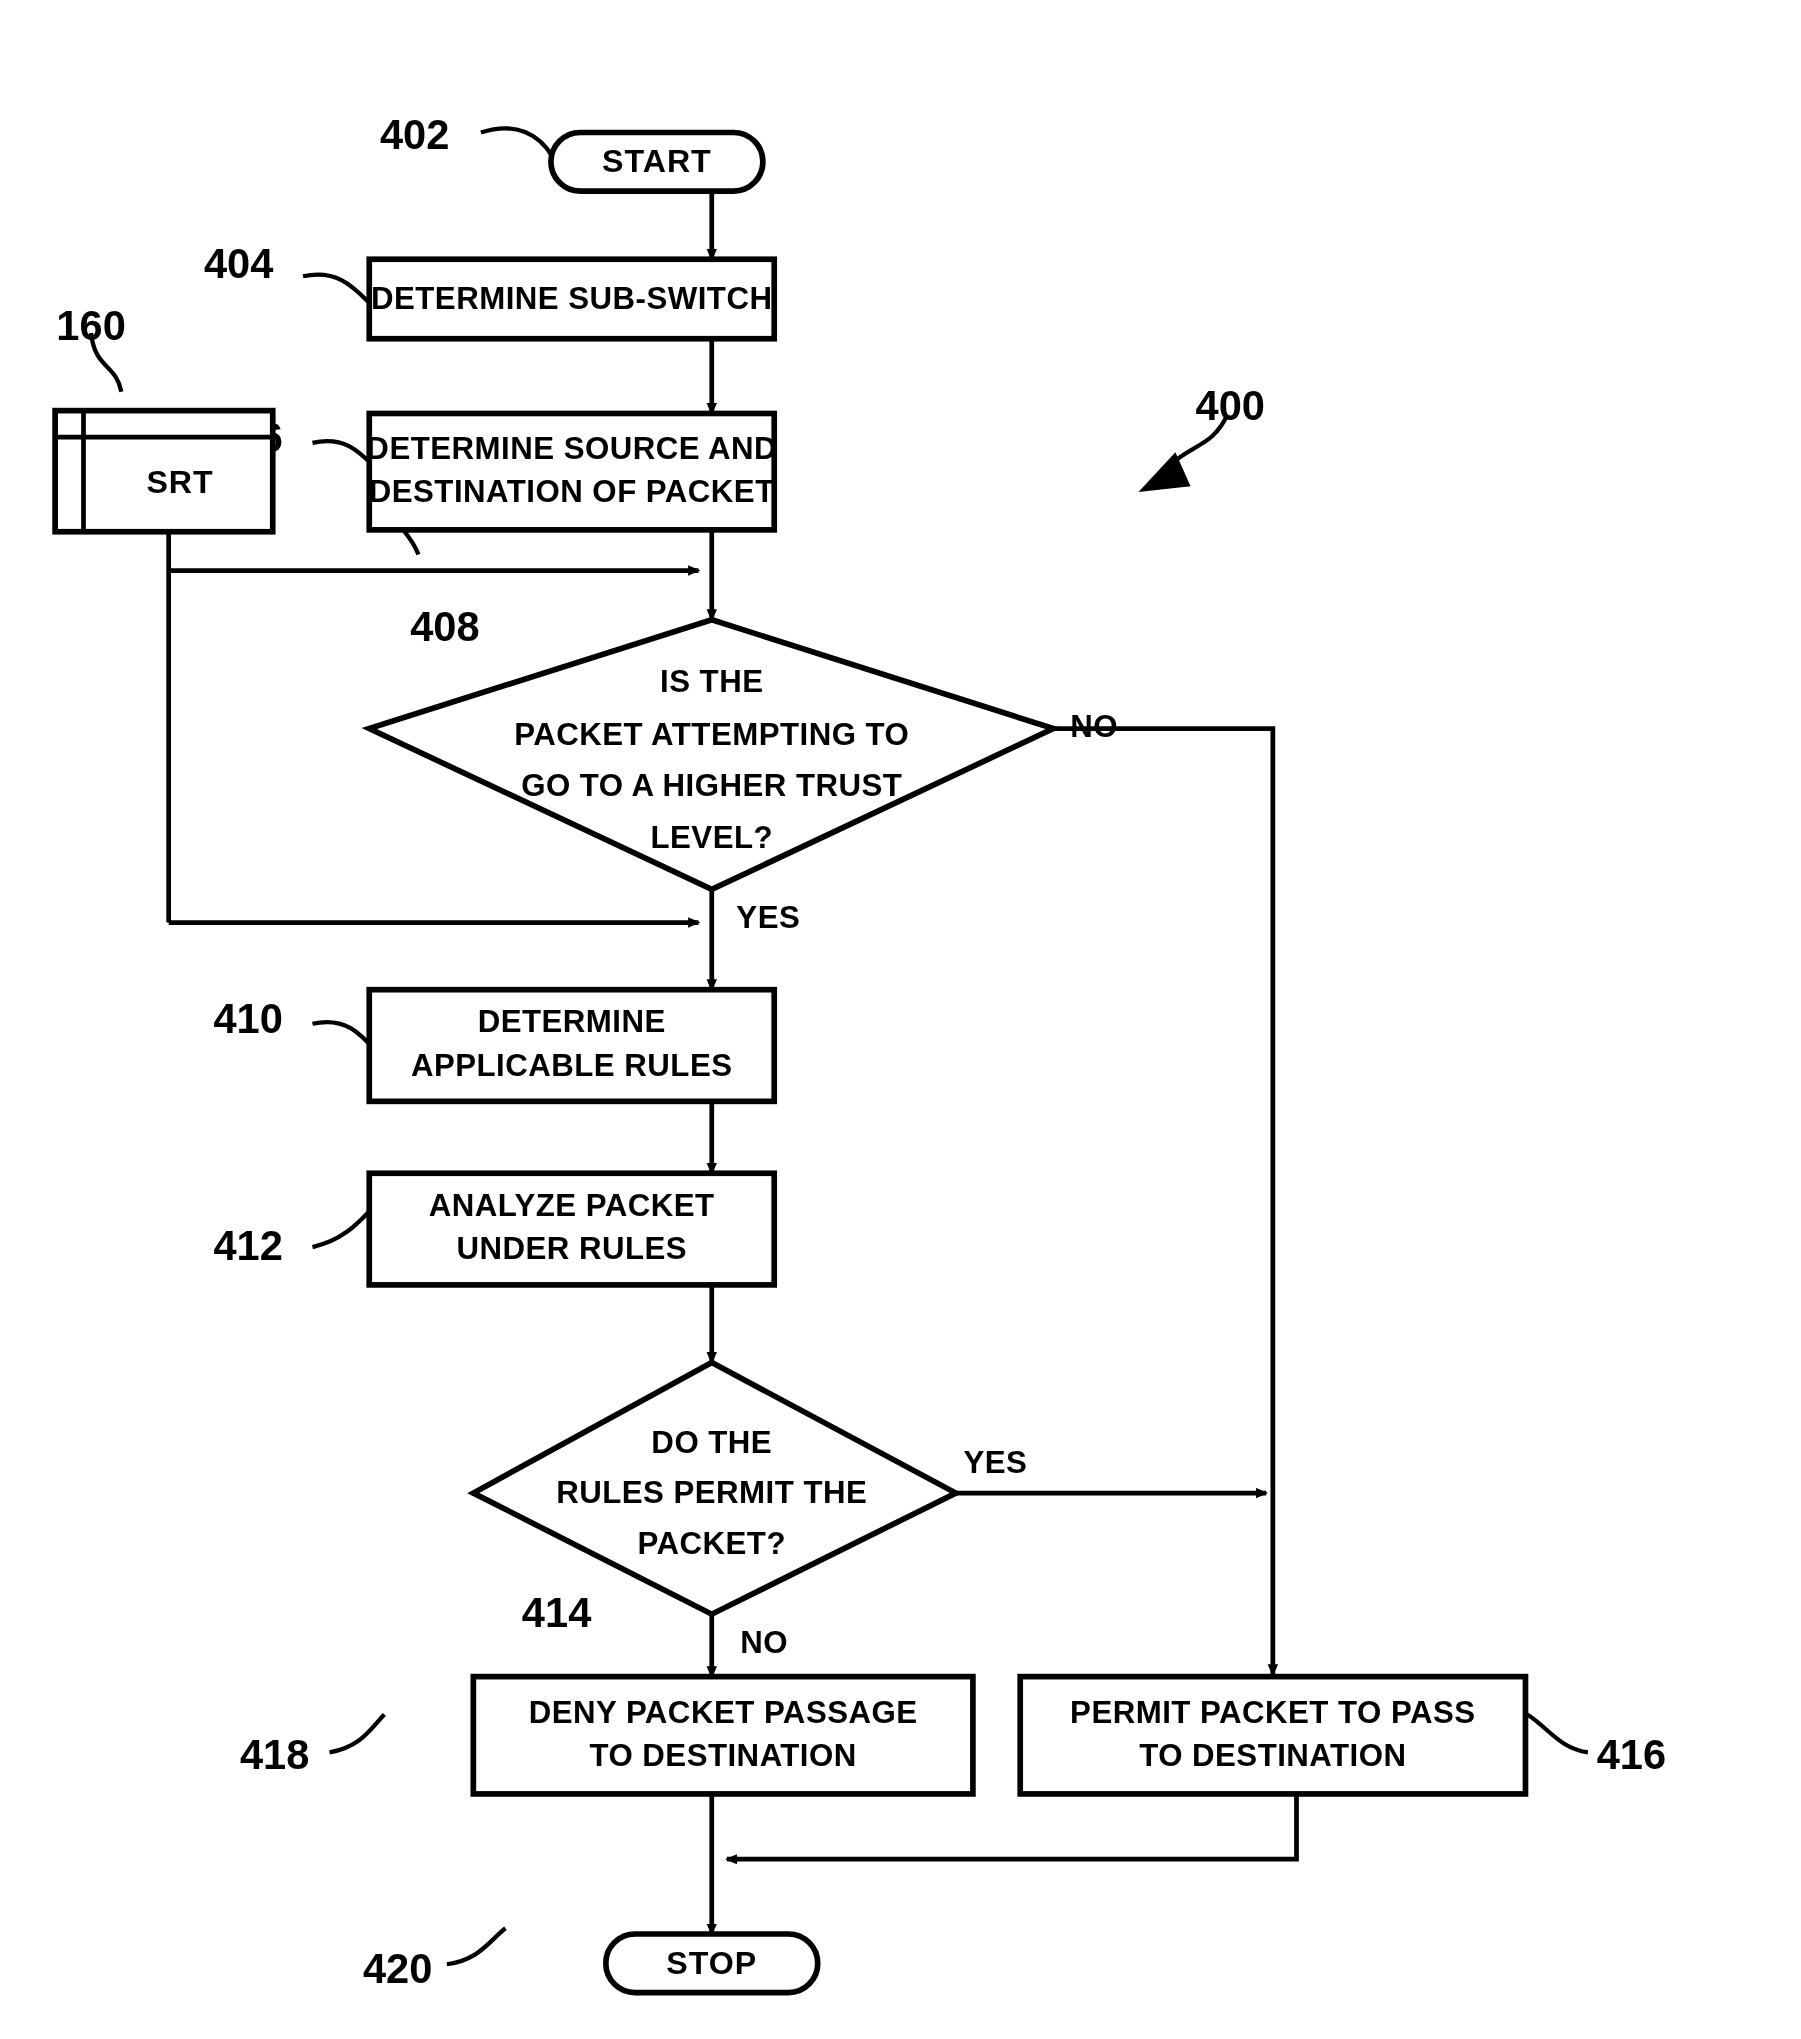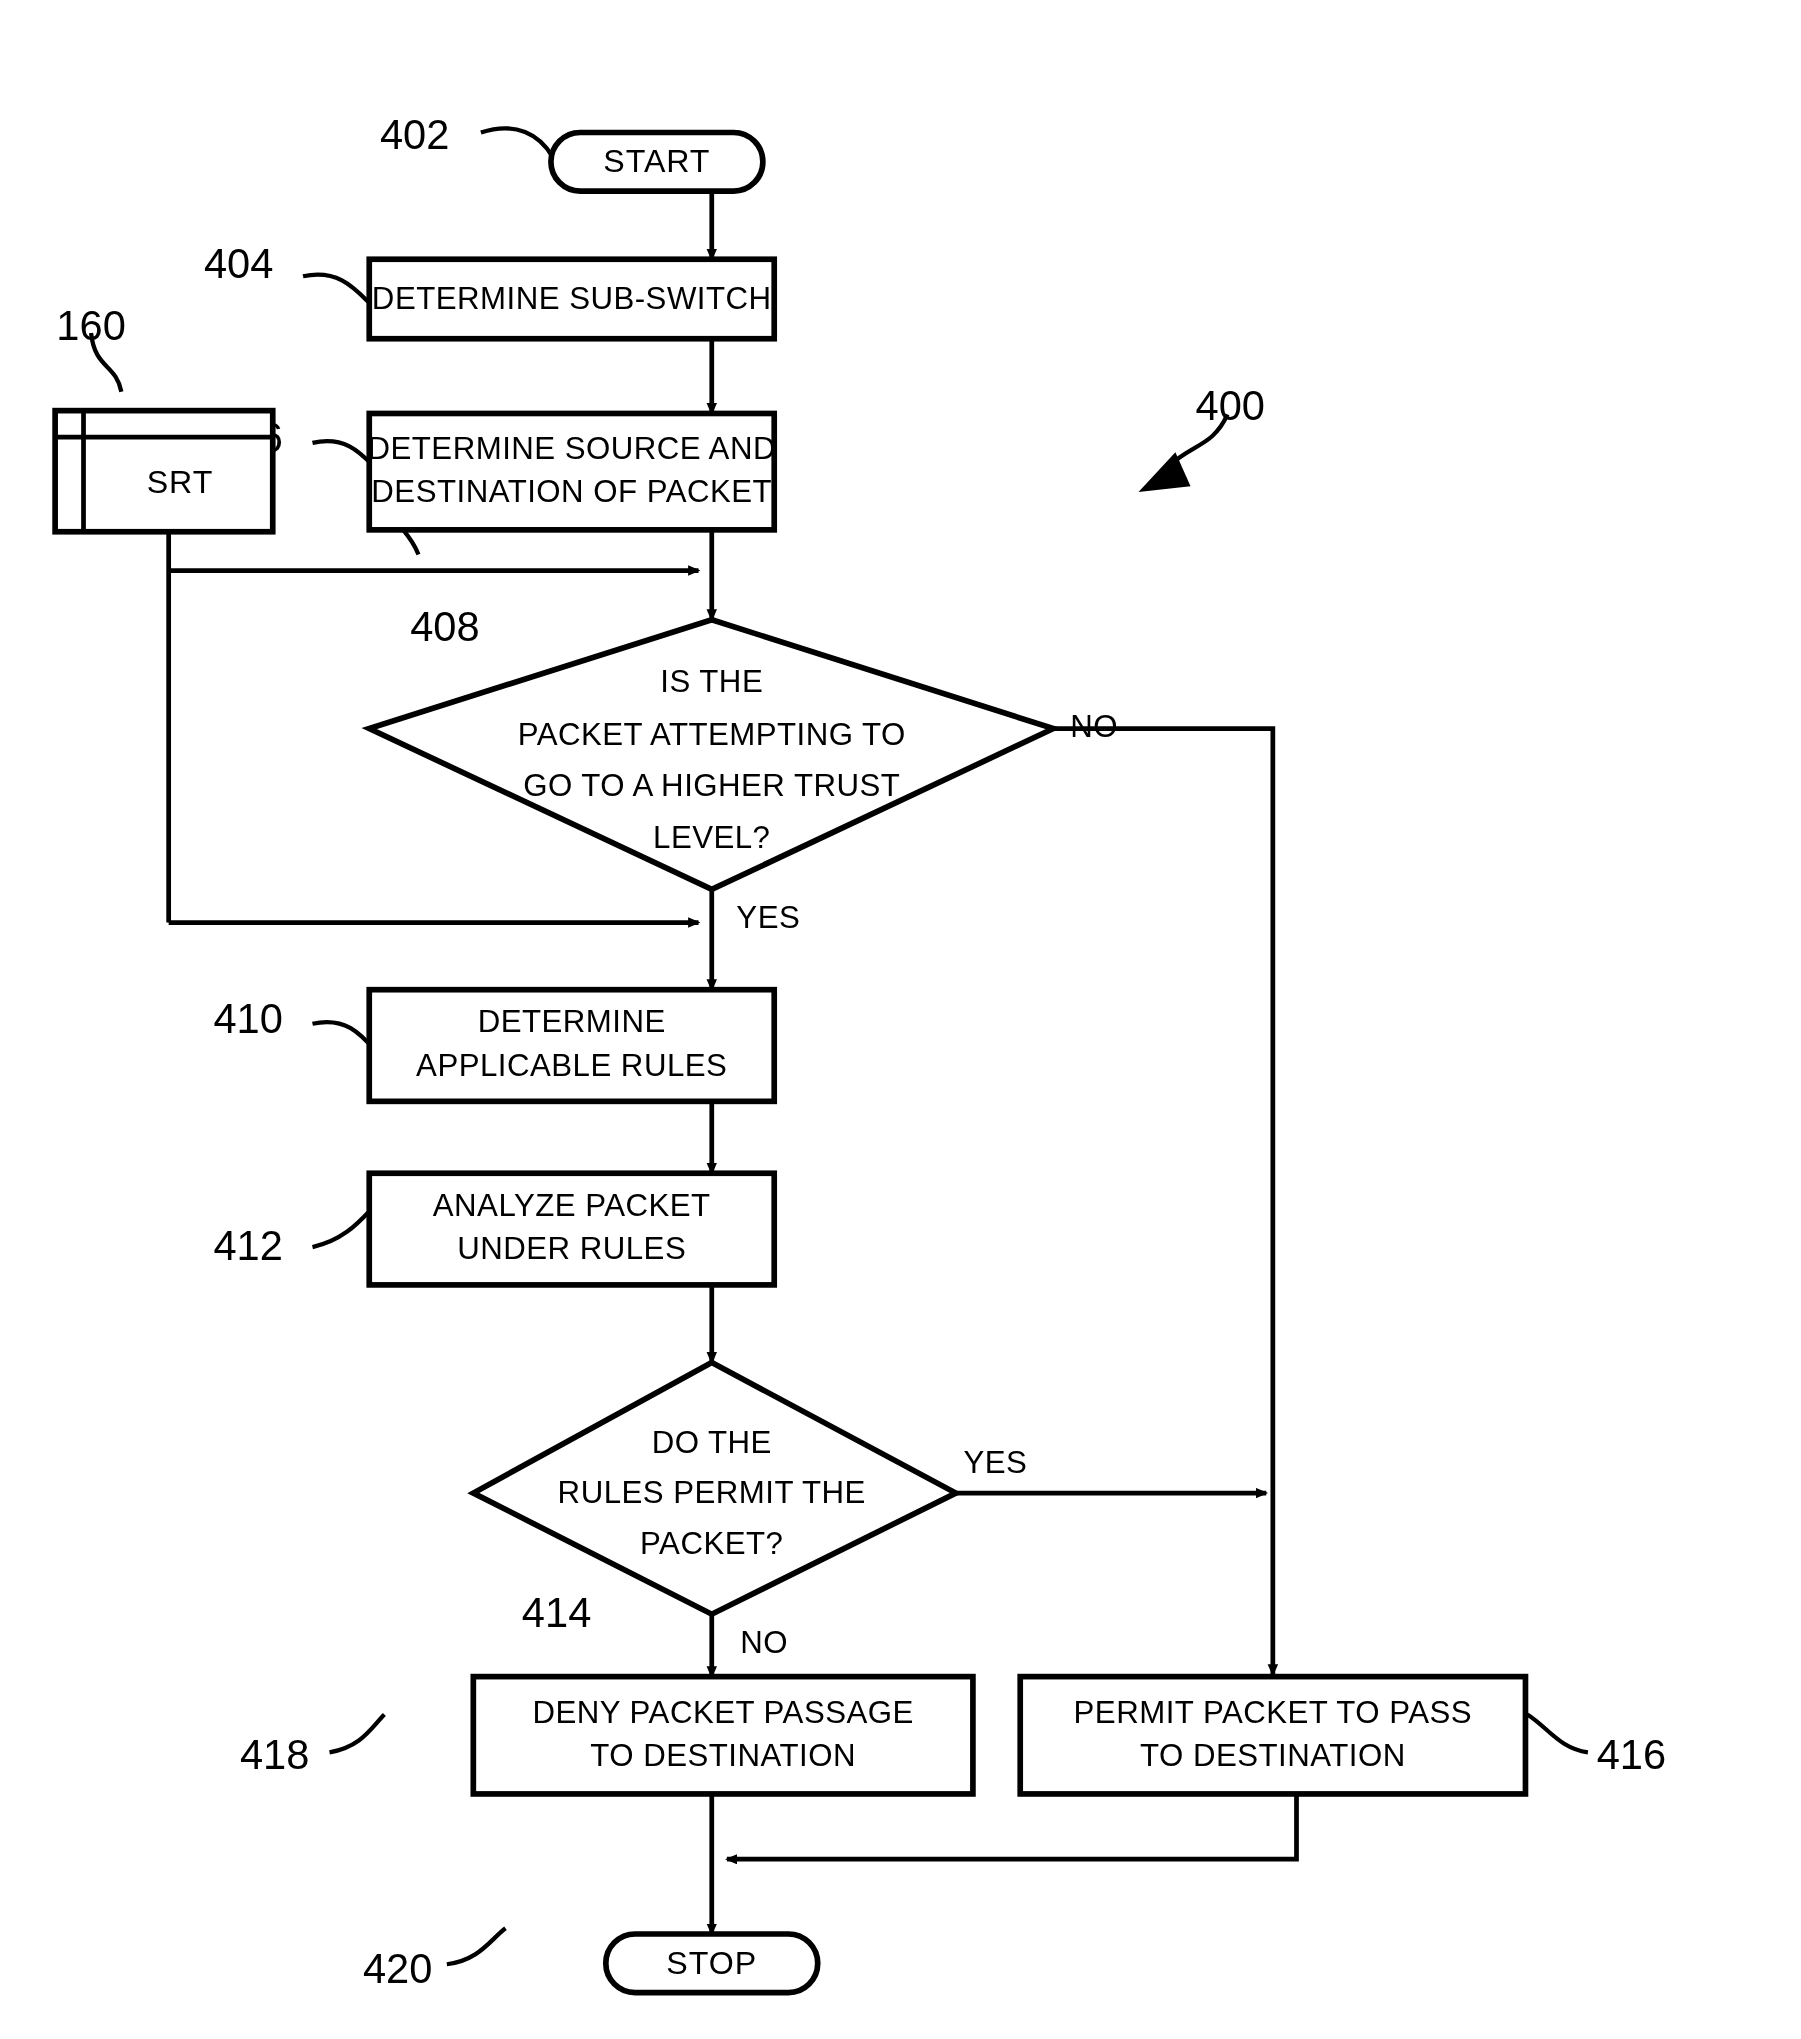--- a/index.html
+++ b/index.html
@@ -1,17 +1,17 @@
 <!DOCTYPE html>
 <html style="font-size:15px"><head>
 <meta charset="utf-8">
 <style>
   html,body{margin:0;padding:0;background:#ffffff;}
   body{width:1802px;height:2039px;font-family:"Liberation Sans",sans-serif;overflow:hidden;}
-  #stage{position:relative;width:1802px;height:2039px;background:#fff;}
+  #stage{position:relative;width:1802px;height:2039px;background:#fff;font-weight:bold;}
   svg{display:block;width:1802px;height:2039px;}
   .node-text{font-family:"Liberation Sans",sans-serif;font-size:33px;fill:#000;
              text-anchor:middle;dominant-baseline:middle;letter-spacing:.5px;}
   .term-text{font-family:"Liberation Sans",sans-serif;font-size:34px;fill:#000;
              text-anchor:middle;dominant-baseline:middle;letter-spacing:1px;}
   .ref-text{font-family:"Liberation Sans",sans-serif;font-size:44px;fill:#000;
             text-anchor:middle;dominant-baseline:middle;}
   .branch-text{font-family:"Liberation Sans",sans-serif;font-size:33px;fill:#000;
                text-anchor:start;dominant-baseline:middle;letter-spacing:.5px;}
   .shape{fill:#ffffff;stroke:#000000;stroke-width:6;}

